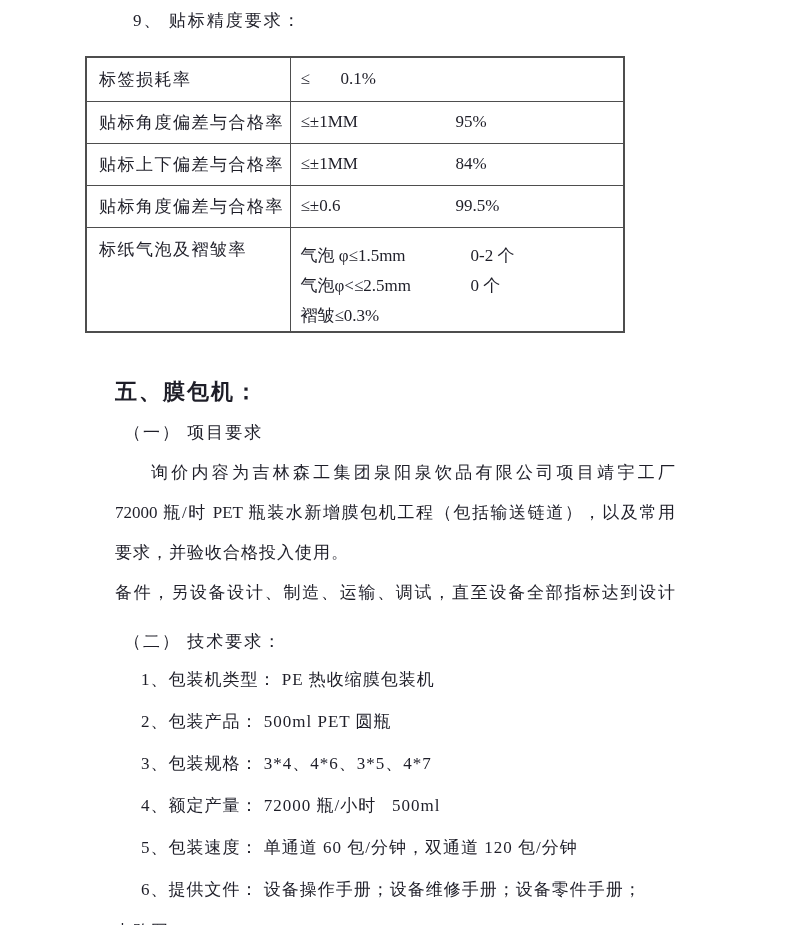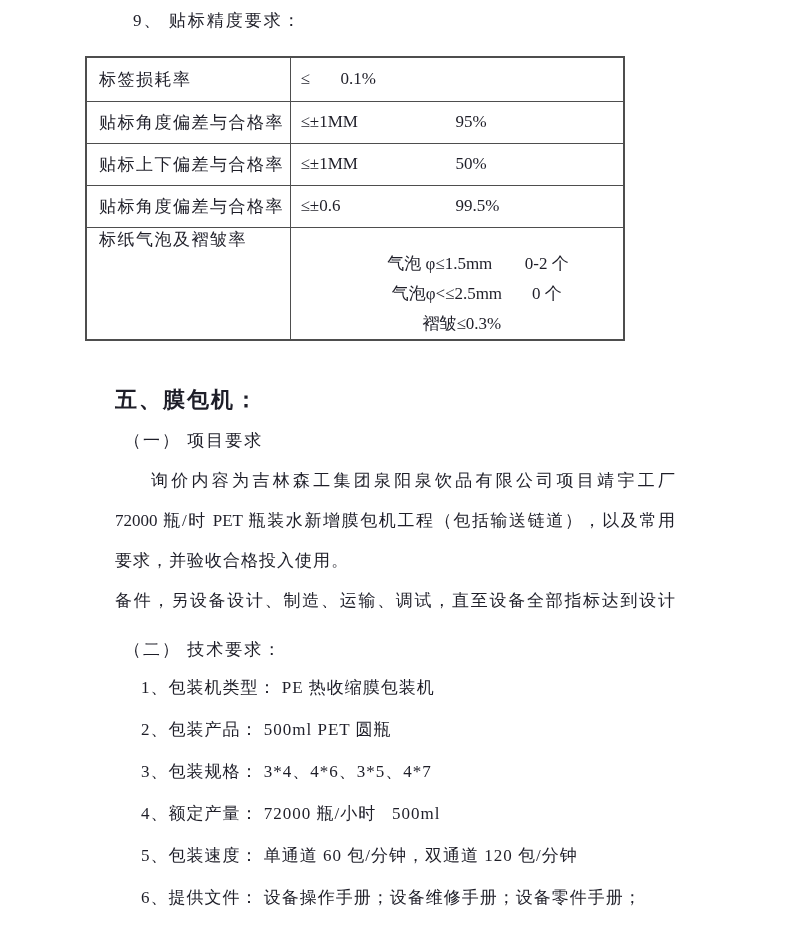--- a/index.html
+++ b/index.html
@@ -20,22 +20,22 @@
     width: 540px;
     table-layout: fixed;
     border: 2px solid #4e4e4e;
   }
   table.spec-table td { border: 1px solid #4e4e4e; vertical-align: middle; }
   td.lbl { width: 204px; padding-left: 12px; letter-spacing: 1.5px; }
   td.val { padding-left: 10px; }
   tr.r1 td { height: 44px; }
   tr.r2 td, tr.r3 td, tr.r4 td { height: 42px; }
   tr.r5 td { height: 88px; }
-  tr.r5 td.lbl { vertical-align: top; padding-top: 0; }
-  tr.r5 td.val { vertical-align: top; padding-top: 21px; text-align: center; }
+  tr.r5 td.lbl { vertical-align: top; padding-top: 10px; }
+  tr.r5 td.val { vertical-align: top; padding-top: 13px; }
   .vline { line-height: 30px; white-space: pre; }
   .spec-part { display: inline-block; }
   .w-a { min-width: 40px; }
   .w-b { min-width: 155px; }
   .w-c { min-width: 170px; }
 
   .sec-title { margin: 46px 0 0 115px; font-weight: bold; font-size: 22px; letter-spacing: 2px; line-height: 25px; }
   .sub-head { margin: 17px 0 0 124px; letter-spacing: 2px; line-height: 23px; }
   .para { width: 560px; margin: 9px 0 0 115px; }
   .para .pline { line-height: 40px; }
@@ -64,21 +64,21 @@
     </tr>
     <tr class="r2">
       <td class="lbl">贴标角度偏差与合格率</td>
       <td class="val">
         <div class="vline"><span class="spec-part w-b">≤±1MM</span><span>95%</span></div>
       </td>
     </tr>
     <tr class="r3">
       <td class="lbl">贴标上下偏差与合格率</td>
       <td class="val">
-        <div class="vline"><span class="spec-part w-b">≤±1MM</span><span>50%</span></div>
+        <div class="vline"><span class="spec-part w-b">≤±1MM</span><span>84%</span></div>
       </td>
     </tr>
     <tr class="r4">
       <td class="lbl">贴标角度偏差与合格率</td>
       <td class="val">
         <div class="vline"><span class="spec-part w-b">≤±0.6</span><span>99.5%</span></div>
       </td>
     </tr>
     <tr class="r5">
       <td class="lbl">标纸气泡及褶皱率</td>

